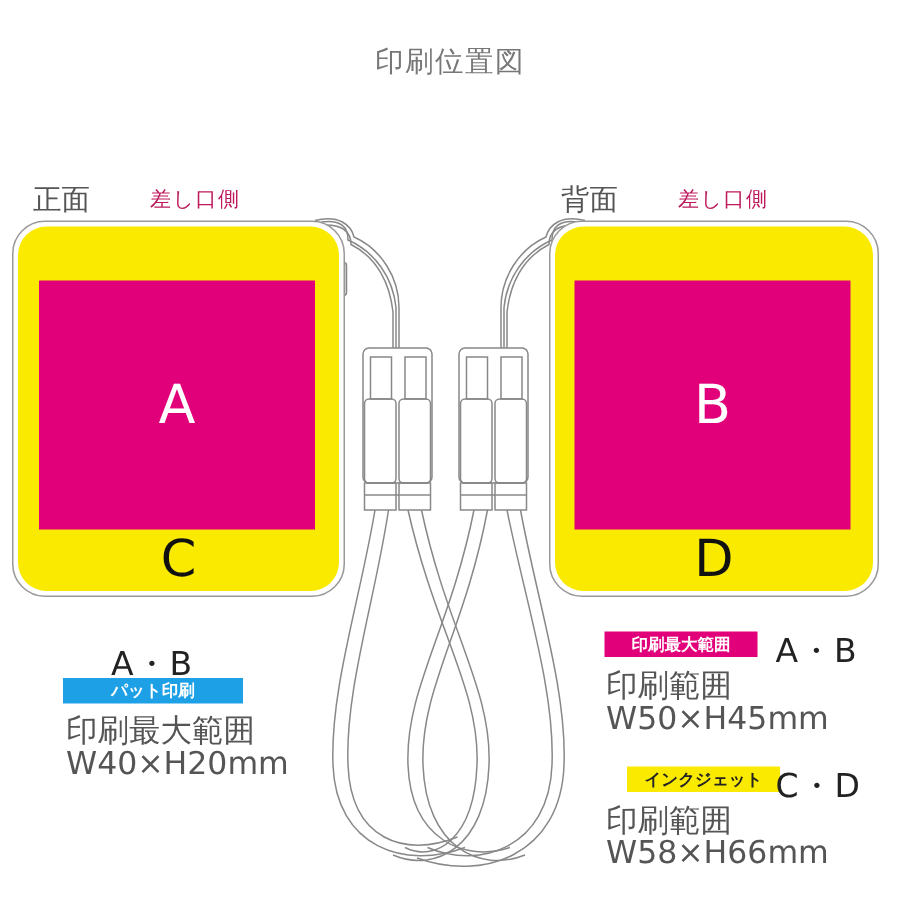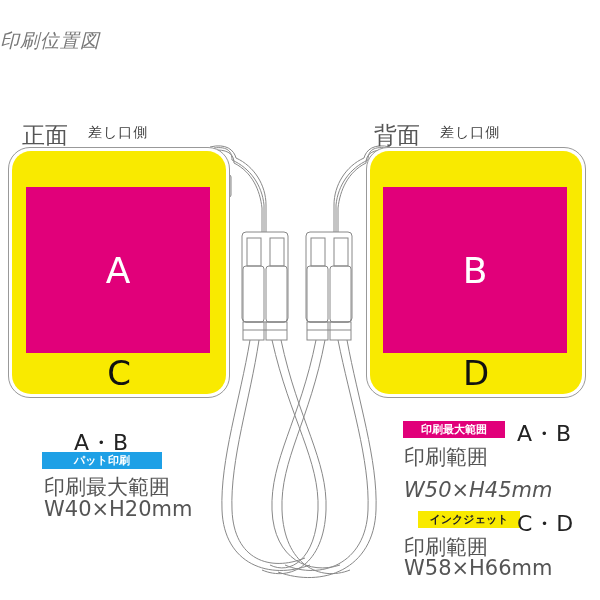--- a/index.html
+++ b/index.html
@@ -1,21 +1,21 @@
 <!DOCTYPE html>
 <html><head>
 <meta charset="utf-8">
 <style>
   html, body { margin: 0; padding: 0; background: #ffffff; }
   body { width: 600px; height: 600px; position: relative; overflow: hidden;
          font-family: "DejaVu Sans", "Liberation Sans", sans-serif; color: #555; }
   .abs { position: absolute; }
-  .title { left: 0; width: 600px; top: 28px; text-align: left; font-size: 19px; color: #777; letter-spacing: 1px; font-style: italic; }
-  .side-label { font-size: 23px; color: #555; top: 120px; }
-  .side-sub { font-size: 14px; color: #404040; top: 124px; letter-spacing: 1px; }
+  .title { left: 0; width: 600px; top: 28px; text-align: center; font-size: 19px; color: #777; letter-spacing: 1px; }
+  .side-label { font-size: 19px; color: #555; top: 120px; }
+  .side-sub { font-size: 14px; color: #be185d; top: 124px; letter-spacing: 1px; margin-left: 12px; }
   .device { border: 1.5px solid #999; border-radius: 22px; background: #fff; box-sizing: border-box; }
   .device .yellow { position: absolute; left: 3px; top: 3px; right: 3px; bottom: 3px; background: #f9ea00; border-radius: 19px; }
   .device .magenta { position: absolute; background: #e1007a; display: flex; align-items: center; justify-content: center; }
   .device .magenta span { color: #fff; font-size: 36px; }
   .device .bottom-letter { position: absolute; left: 0; right: 0; text-align: center; color: #111; font-size: 34px; }
   .badge { height: 17px; line-height: 17px; font-size: 11px; font-weight: bold; text-align: center; }
   .badge.blue { background: #1ea0e6; color: #fff; }
   .badge.pink { background: #e1007a; color: #fff; }
   .badge.yel { background: #f9ea00; color: #222; margin-left: 15px; }
   .big { font-size: 21px; color: #555; }
@@ -93,18 +93,18 @@
 </div>
 
 <div class="abs letters" style="left:74px; top:428px;">A・B</div>
 <div class="abs badge blue" style="left:42px; top:452px; width:120px;">パット印刷</div>
 <div class="abs big" style="left:44px; top:473px;">印刷最大範囲</div>
 <div class="abs big" style="left:44px; top:497px;">W40×H20mm</div>
 
 <div class="abs badge pink" style="left:403px; top:421px; width:102px;">印刷最大範囲</div>
 <div class="abs letters" style="left:517px; top:419px;">A・B</div>
 <div class="abs big" style="left:404px; top:443px;">印刷範囲</div>
-<div class="abs big" style="left:404px; top:478px;font-style:italic;">W50×H45mm</div>
+<div class="abs big" style="left:404px; top:467px;">W50×H45mm</div>
 
 <div class="abs badge yel" style="left:403px; top:511px; width:102px;">インクジェット</div>
 <div class="abs letters" style="left:517px; top:509px;">C・D</div>
 <div class="abs big" style="left:404px; top:533px;">印刷範囲</div>
 <div class="abs big" style="left:404px; top:556px;">W58×H66mm</div>
 
 </body></html>

